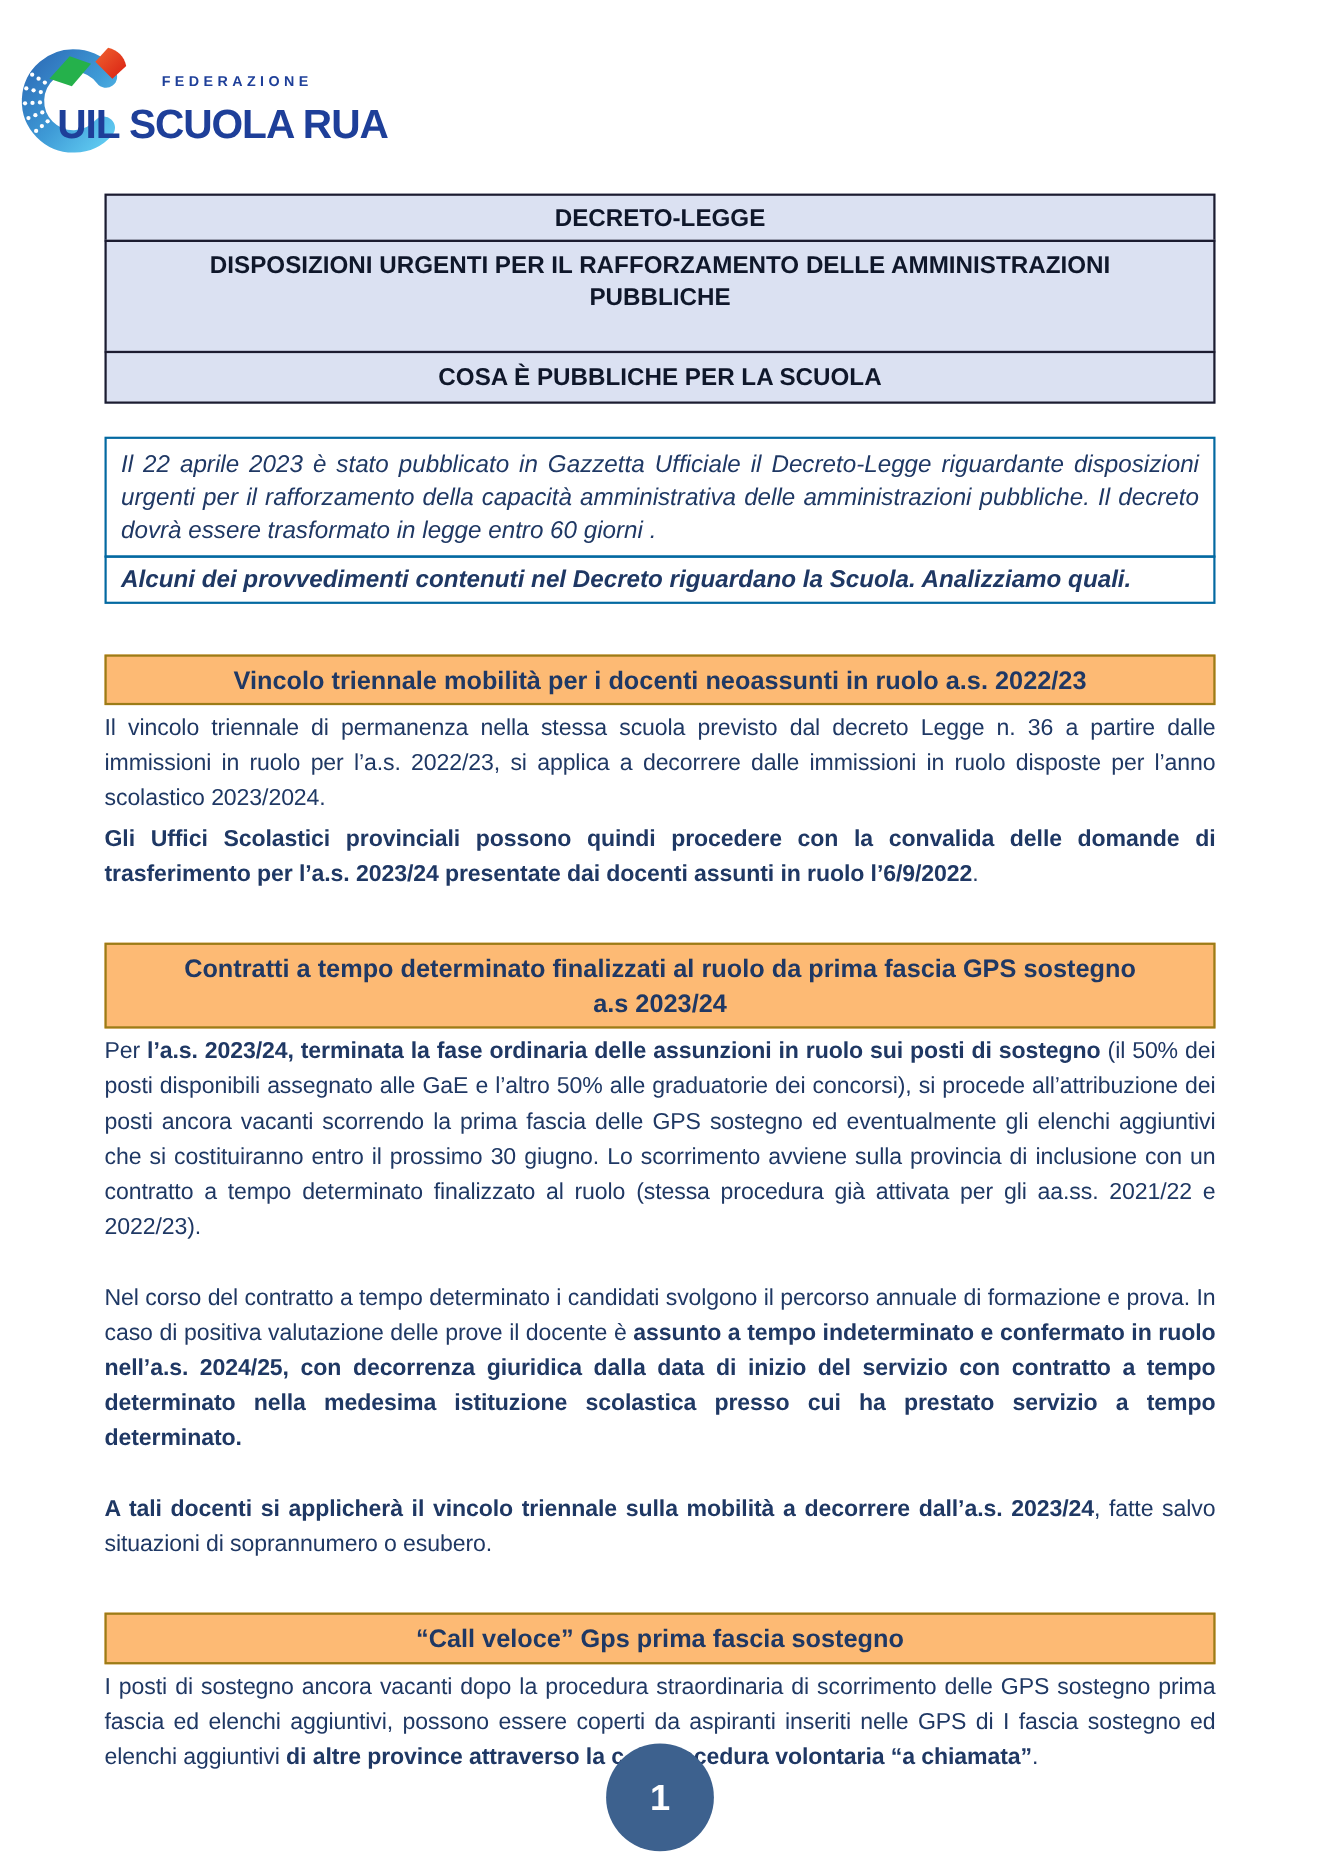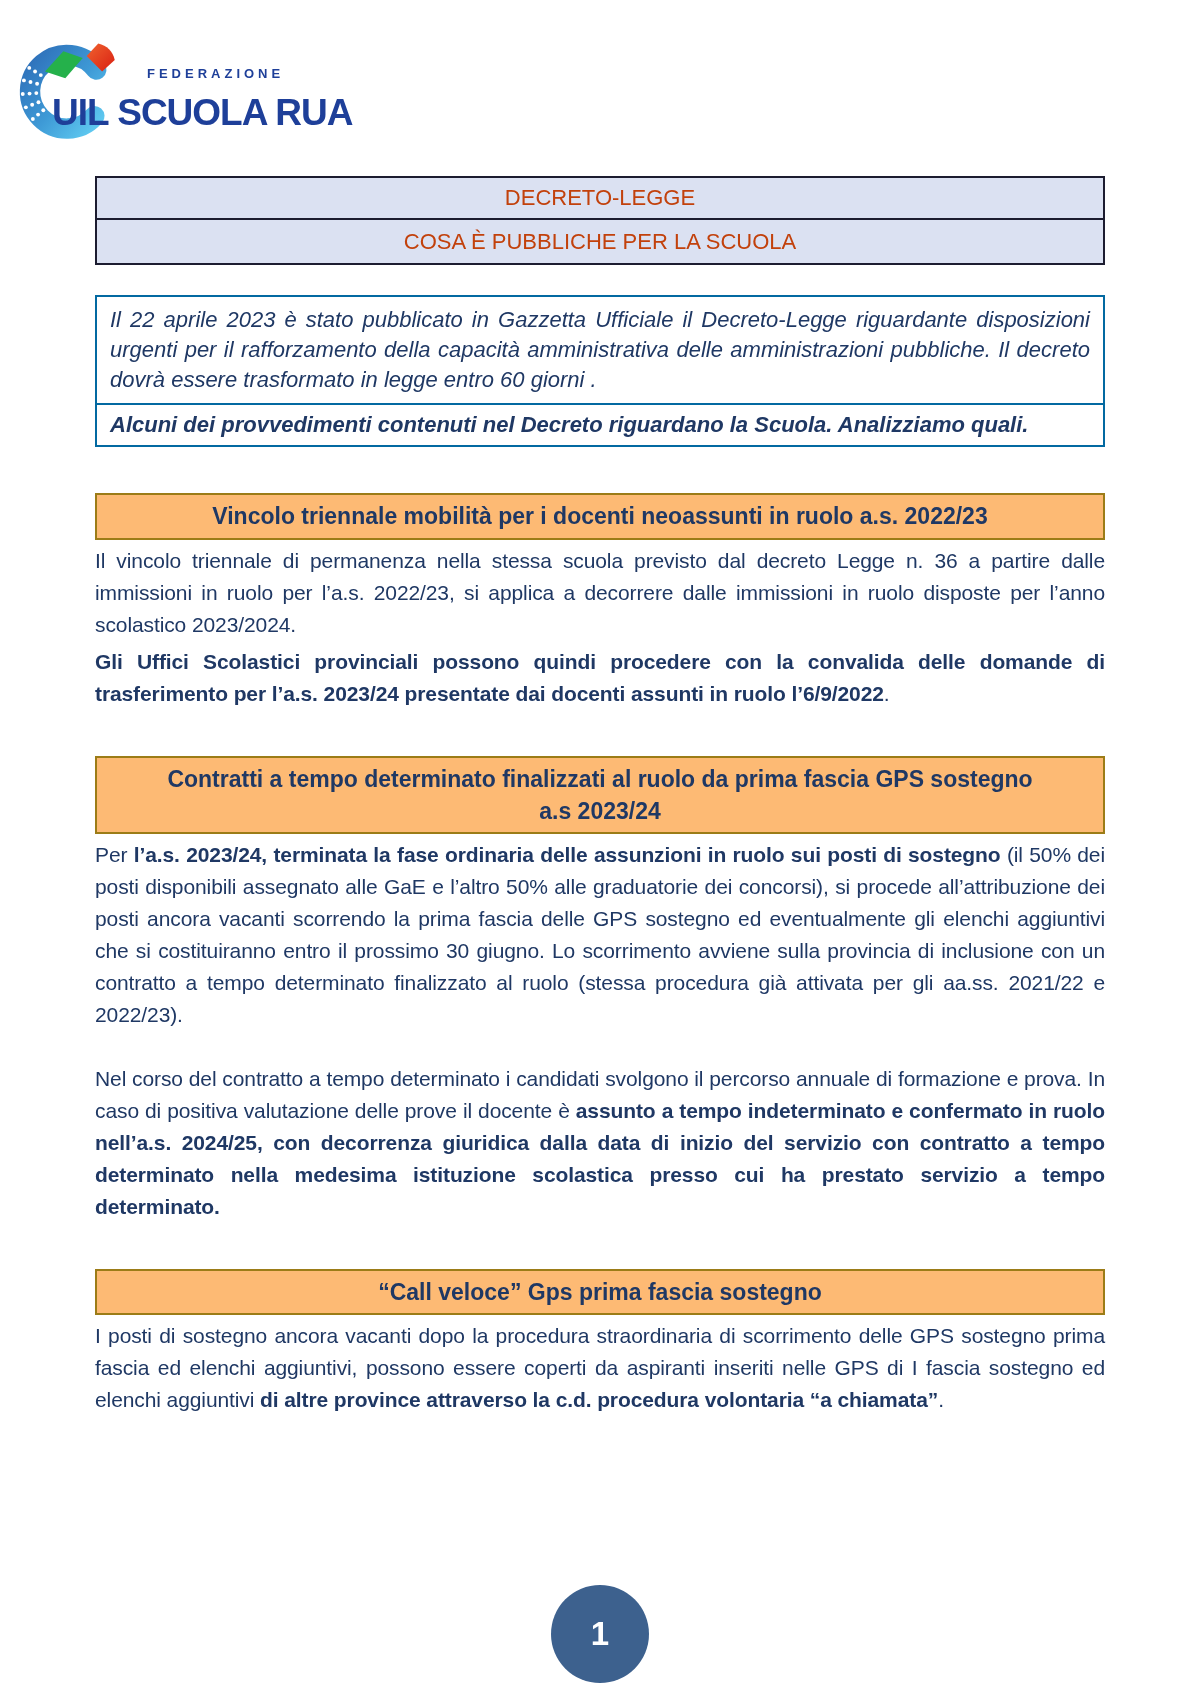--- a/index.html
+++ b/index.html
@@ -22,21 +22,21 @@
   }
   .logo .brand{
     position:absolute;left:40px;top:52px;
     font-size:37px;font-weight:bold;letter-spacing:-1px;color:#1e3f99;white-space:nowrap;
   }
 
   
   .htable{margin-top:36px;}
   .hrow{
     background:#DBE1F2;border:2px solid #1c1c30;
-    text-align:center;font-weight:normal;font-size:22px;line-height:1.35;color:#c2410c;
+    text-align:center;font-weight:bold;font-size:22px;line-height:1.35;color:#0f172a;
   }
   .hrow1{padding:5px 10px;}
   .hrow2{margin-top:-2px;padding:6px 10px 34px;}
   .hrow2 .inner{max-width:880px;margin:0 auto;}
   .hrow3{margin-top:-2px;padding:7px 10px;}
 
   
   .ibox{
     margin-top:30px;border:2px solid #0369a1;
     padding:8px 13px;font-style:italic;font-size:22px;line-height:30px;
@@ -112,20 +112,23 @@
       <path d="M77 16 L89 3 C98 5 104 11 106 20 L93 32 Z" fill="url(#lgRed)"></path>
     </svg>
     <div class="fed">FEDERAZIONE</div>
     <div class="brand">UIL SCUOLA RUA</div>
   </div>
 
   <div class="content">
 
     <div class="htable">
       <div class="hrow hrow1">DECRETO-LEGGE</div>
+      <div class="hrow hrow2">
+        <div class="inner">DISPOSIZIONI URGENTI PER IL RAFFORZAMENTO DELLE AMMINISTRAZIONI PUBBLICHE</div>
+      </div>
       <div class="hrow hrow3">COSA È PUBBLICHE PER LA SCUOLA</div>
     </div>
 
     <div class="ibox">
       <span>Il 22 aprile 2023 è stato pubblicato in Gazzetta Ufficiale il Decreto-Legge riguardante disposizioni urgenti per il rafforzamento della capacità amministrativa delle amministrazioni pubbliche. Il decreto dovrà essere trasformato in legge entro 60 giorni .</span>
     </div>
     <div class="ibox ibox2">
       <span>Alcuni dei provvedimenti contenuti nel Decreto riguardano la Scuola. Analizziamo quali.</span>
     </div>
 
@@ -134,20 +137,21 @@
     </div>
     <p class="para"><span>Il vincolo triennale di permanenza nella stessa scuola previsto dal decreto Legge n. 36 a partire dalle immissioni in ruolo per l’a.s. 2022/23, si applica a decorrere dalle immissioni in ruolo disposte per l’anno scolastico 2023/2024.</span></p>
     <p class="para"><span class="b">Gli Uffici Scolastici provinciali possono quindi procedere con la convalida delle domande di trasferimento per l’a.s. 2023/24 presentate dai docenti assunti in ruolo l’6/9/2022</span><span>.</span></p>
 
     <div class="banner">
       <div>Contratti a tempo determinato finalizzati al ruolo da prima fascia GPS sostegno</div>
       <div>a.s 2023/24</div>
     </div>
     <p class="para"><span>Per </span><span class="b">l’a.s. 2023/24, terminata la fase ordinaria delle assunzioni in ruolo sui posti di sostegno </span><span>(il 50% dei posti disponibili assegnato alle GaE e l’altro 50% alle graduatorie dei concorsi), si procede all’attribuzione dei posti ancora vacanti scorrendo la prima fascia delle GPS sostegno ed eventualmente gli elenchi aggiuntivi che si costituiranno entro il prossimo 30 giugno. Lo scorrimento avviene sulla provincia di inclusione con un contratto a tempo determinato finalizzato al ruolo (stessa procedura già attivata per gli aa.ss. 2021/22 e 2022/23).</span></p>
     <p class="para gap"><span>Nel corso del contratto a tempo determinato i candidati svolgono il percorso annuale di formazione e prova. In caso di positiva valutazione delle prove il docente è </span><span class="b">assunto a tempo indeterminato e confermato in ruolo nell’a.s. 2024/25, con decorrenza giuridica dalla data di inizio del servizio con contratto a tempo determinato nella medesima istituzione scolastica presso cui ha prestato servizio a tempo determinato.</span></p>
+    <p class="para gap"><span class="b">A tali docenti si applicherà il vincolo triennale sulla mobilità a decorrere dall’a.s. 2023/24</span><span>, fatte salvo situazioni di soprannumero o esubero.</span></p>
 
     <div class="banner">
       <div>“Call veloce” Gps prima fascia sostegno</div>
     </div>
     <p class="para"><span>I posti di sostegno ancora vacanti dopo la procedura straordinaria di scorrimento delle GPS sostegno prima fascia ed elenchi aggiuntivi, possono essere coperti da aspiranti inseriti nelle GPS di I fascia sostegno ed elenchi aggiuntivi </span><span class="b">di altre province attraverso la c.d. procedura volontaria “a chiamata”</span><span>.</span></p>
 
   </div>
 
   <div class="pagenum">1</div>
 

